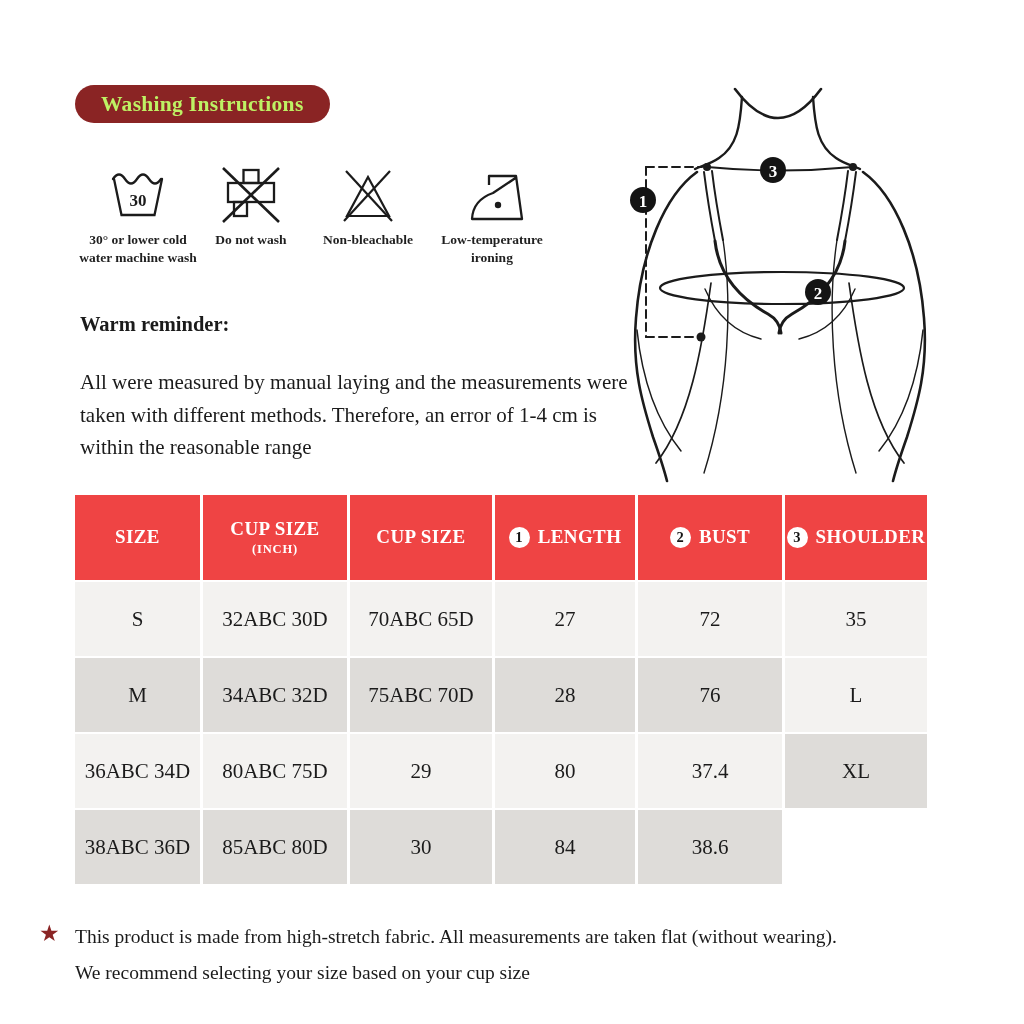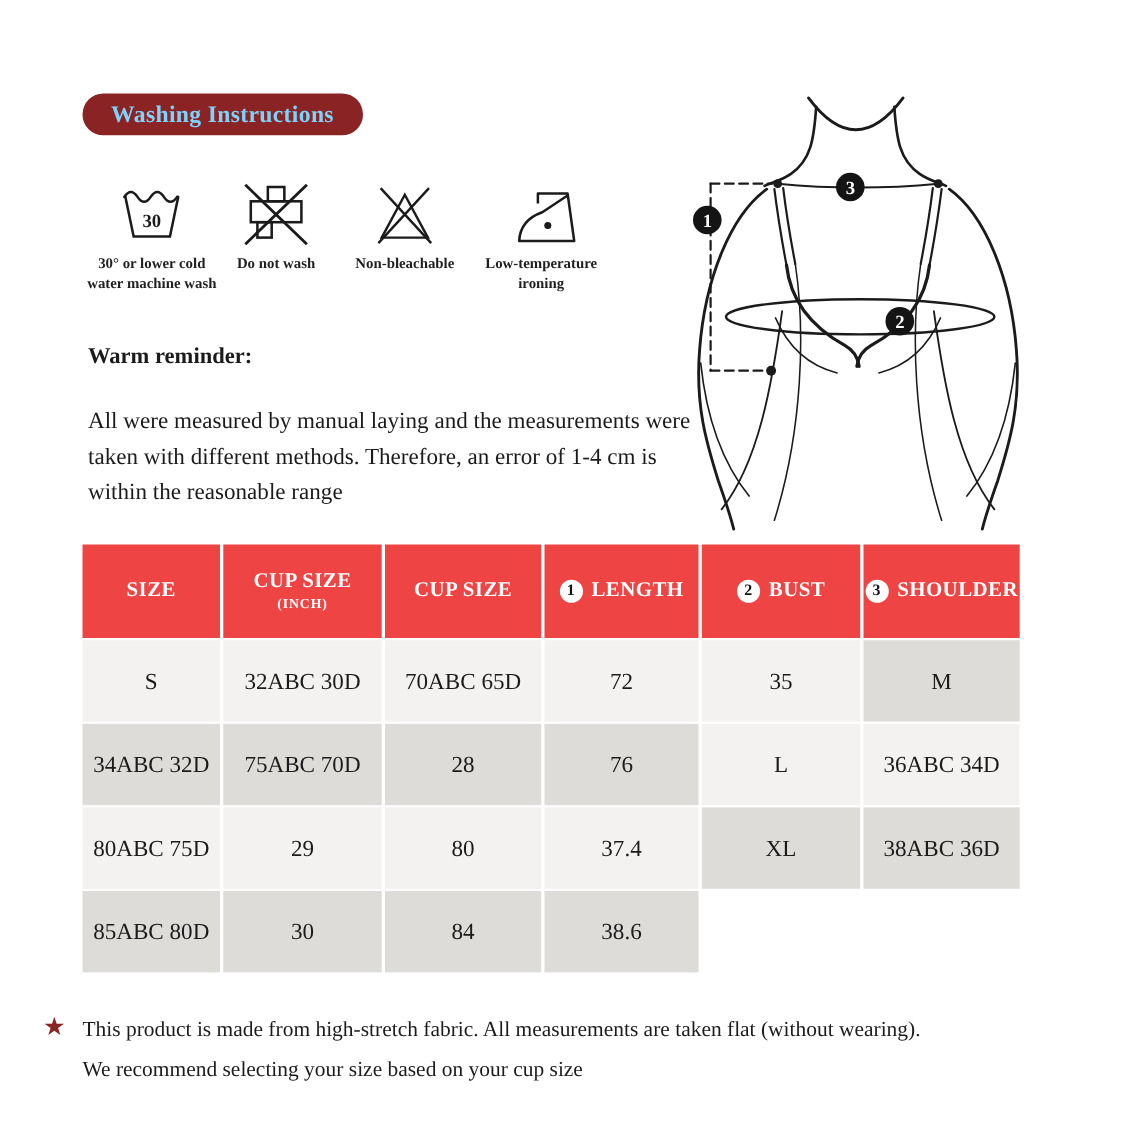--- a/index.html
+++ b/index.html
@@ -1,21 +1,21 @@
 <!DOCTYPE html>
 <html><head>
 <meta charset="utf-8">
 <style>
   html,body{margin:0;padding:0;background:#fff;}
   .canvas{position:relative;width:1024px;height:1024px;background:#ffffff;
           font-family:"Liberation Serif","DejaVu Serif",serif;color:#1b1b1b;overflow:hidden;}
 
   
   .badge{position:absolute;left:75px;top:85px;height:38px;padding:0 26px;
-         background:#8a2424;color:#7dd3fc;border-radius:19px;
+         background:#8a2424;color:#bef264;border-radius:19px;
          display:inline-flex;align-items:center;font-size:21.5px;font-weight:600;letter-spacing:.3px;}
 
   
   .care-item{position:absolute;top:164px;width:170px;display:flex;flex-direction:column;align-items:center;}
   .care-item svg{display:block;}
   .care-label{margin-top:3px;font-size:13.5px;line-height:17.5px;text-align:center;
               font-weight:600;color:#1f1f1f;white-space:pre-line;}
 
   
   .warm-title{position:absolute;left:80px;top:313px;margin:0;font-size:20.5px;font-weight:700;}
@@ -177,20 +177,21 @@
     <div class="th">
       <span class="hrow">
           <i class="hmark">3</i>
           <span>SHOULDER</span>
         </span>
     </div>
 
     <div class="td r0">S</div>
     <div class="td r0">32ABC 30D</div>
     <div class="td r0">70ABC 65D</div>
+    <div class="td r0">27</div>
     <div class="td r0">72</div>
     <div class="td r0">35</div>
 
     <div class="td r1">M</div>
     <div class="td r1">34ABC 32D</div>
     <div class="td r1">75ABC 70D</div>
     <div class="td r1">28</div>
     <div class="td r1">76</div>
 
     <div class="td r2">L</div>

